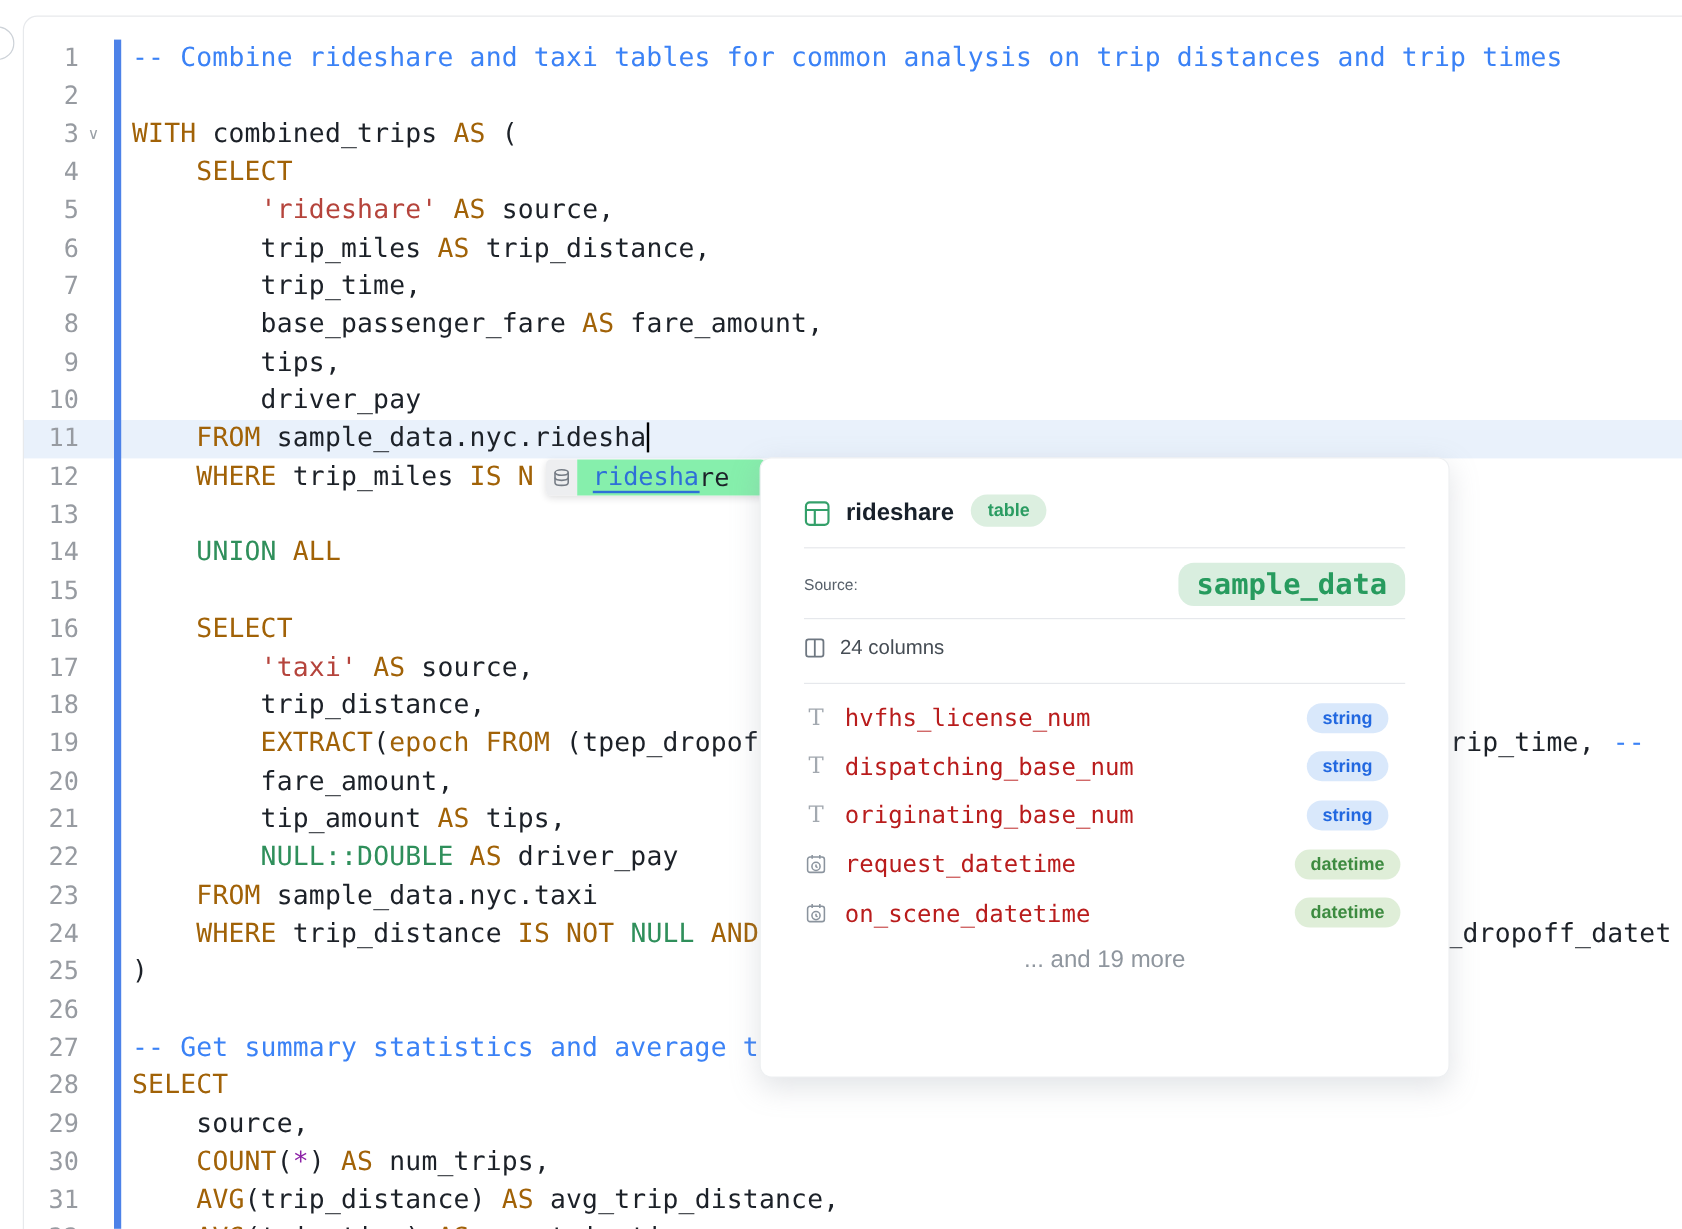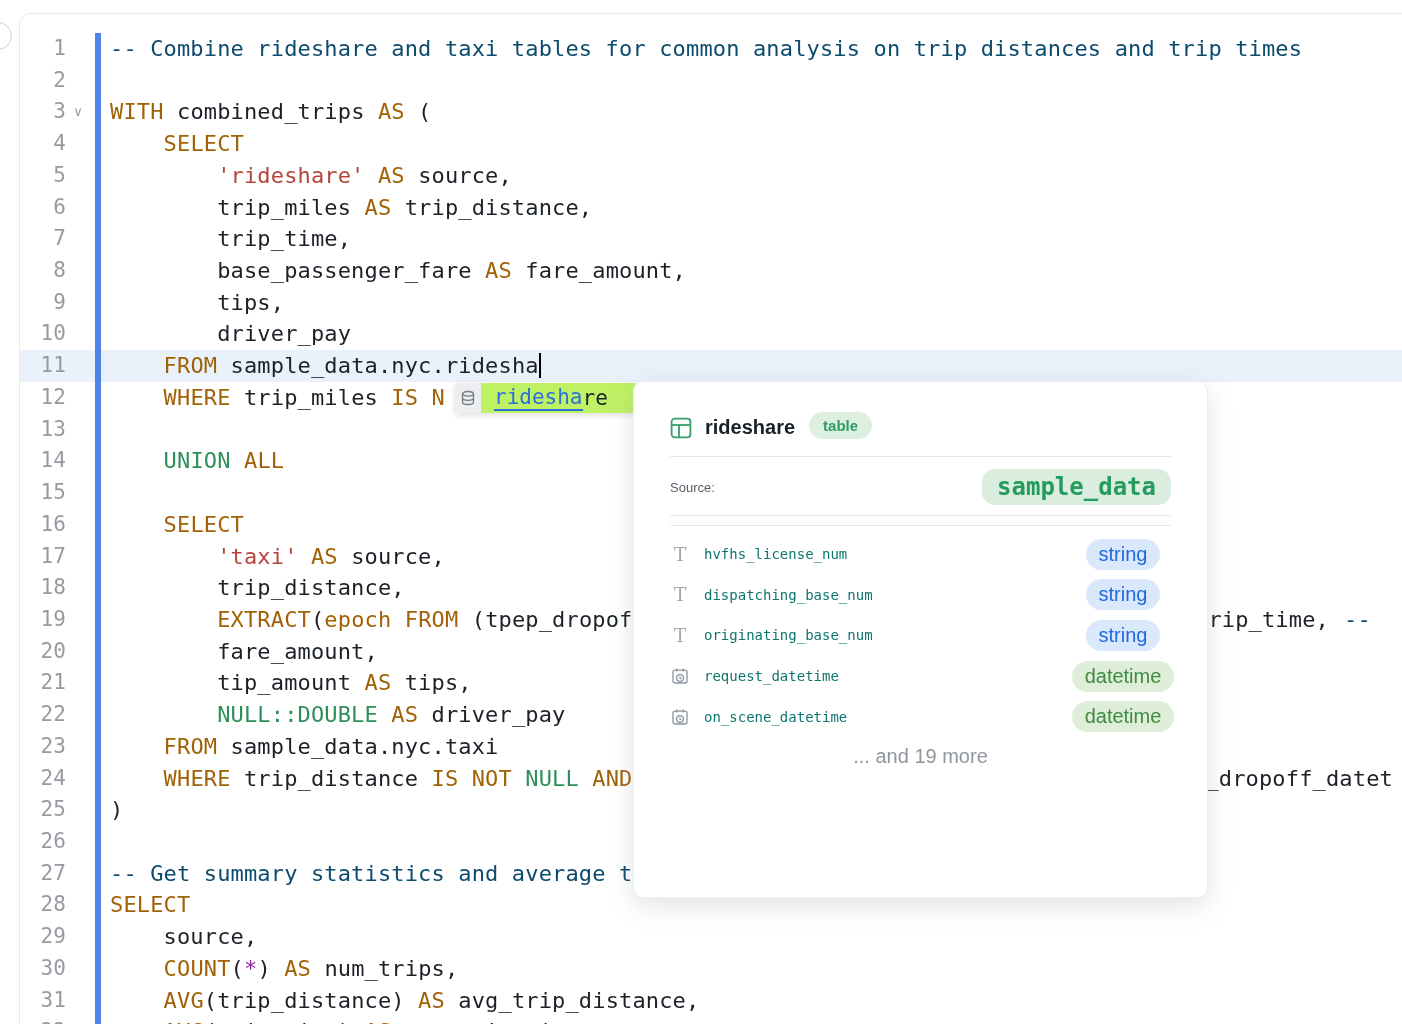--- a/index.html
+++ b/index.html
@@ -15,40 +15,40 @@
   .row { display:flex; height:31.73px; line-height:31.73px; white-space:pre;
          font-family:"DejaVu Sans Mono", monospace; font-size:22px; letter-spacing:0.15px; }
   .row.active { background:#e9f1fb; }
   .ln { width:46px; text-align:right; color:#979ba1; font-size:21px; flex:none; }
   .foldcol { width:24px; flex:none; text-align:center; color:#9aa0a6;
              font-size:13px; font-family:"Liberation Sans",sans-serif; }
   .code { flex:1; position:relative; padding-left:20px; color:#1c2128; }
   .tok-kw  { color:#a16207; font-weight:normal; }
   .tok-grn { color:#2f8f5b; }
   .tok-str { color:#b5443c; }
-  .tok-com { color:#0c4a6e; }
+  .tok-com { color:#3b82f6; }
   .tok-star{ color:#8d22a7; }
   .tok-abs { position:absolute; top:0; }
   .cursor  { display:inline-block; width:2px; height:25px; background:#000;
              vertical-align:-5px; }
 
   
   .accent-bar { position:absolute; left:95px; top:33px; width:6px; height:991px;
                 background:#4d82e8; z-index:5; }
 
   
   .handle-circle { position:absolute; left:-16px; top:22px; width:28px; height:28px;
                    border:1.5px solid #cdd2d8; border-radius:50%; background:#fff; }
 
   
   .autocomplete { position:absolute; left:455px; top:383px; height:30px; display:flex;
                   z-index:20; box-shadow:0 2px 6px rgba(31,35,40,.15); border-radius:4px; }
   .ac-iconbox { width:26px; background:#edeef0; border-radius:4px 0 0 4px;
                 display:flex; align-items:center; justify-content:center; }
-  .ac-item { width:157px; background:#bef264; border-radius:0 4px 4px 0;
+  .ac-item { width:157px; background:#86efac; border-radius:0 4px 4px 0;
              display:flex; align-items:center; padding-left:13px;
              font-family:"DejaVu Sans Mono", monospace; font-size:21px; color:#1c2128; }
   .ac-match { color:#2e6fd8; border-bottom:2px solid #2e6fd8; }
 
   
   .popover { position:absolute; left:633px; top:381px; width:575px; height:517px;
              background:#fff; border:1px solid #eef0f2; border-radius:10px; z-index:30;
              box-shadow:0 8px 24px rgba(140,149,159,.25); padding:0 36px; color:#1b1f24; }
   .pop-header { display:flex; align-items:flex-end; margin-top:26px; height:31px; }
   .pop-title { font-size:20px; font-weight:bold; margin-left:13px; color:#18202a; }
@@ -63,23 +63,23 @@
   .pill-source { background:#d9eedf; color:#279b5e; font-weight:bold;
                  padding:4px 15px; border-radius:13px; }
   .pill-engine { background:#e9eaec; color:#22262b; padding:4px 12px; border-radius:8px; }
   .count-row { height:44px; display:flex; align-items:center; padding-top:4px; }
   .count-label { font-size:17px; color:#454c54; margin-left:12px; }
   .col-rows { padding-top:8px; }
   .col-row { height:40.6px; display:flex; align-items:center; }
   .col-iconbox { width:20px; flex:none; display:flex; align-items:center; justify-content:center; }
   .t-icon { font-family:"DejaVu Serif", serif; font-size:19px; color:#a3a9b0; line-height:1; }
   .col-name { margin-left:14px; font-family:"DejaVu Sans Mono", monospace;
-              font-size:14px; color:#0f766e; }
+              font-size:20px; color:#b91c1c; }
   .pill-col-wrap { margin-left:auto; width:96px; display:flex; justify-content:center; }
-  .pill { border-radius:999px; font-size:20px; font-weight:normal; padding:4px 13px; }
+  .pill { border-radius:999px; font-size:15px; font-weight:bold; padding:4px 13px; }
   .pill-string   { background:#d9e8fb; color:#2268e0; }
   .pill-datetime { background:#dfeed8; color:#3d8b40; }
   .more-row { text-align:center; margin-top:8px; font-size:20px; color:#8f969e; }
   svg { display:block; }
 </style>
 </head>
 <body>
 
 <div class="handle-circle"></div>
 
@@ -151,20 +151,29 @@
   <div class="divider d1"></div>
 
   <div class="info-rows">
     <div class="info-row">
       <span class="info-label">Source:</span>
       <span class="info-value pill-source">sample_data</span>
     </div>
   </div>
   <div class="divider d2"></div>
 
+  <div class="count-row">
+    <span>
+      <svg width="18" height="18" viewBox="0 0 18 18" fill="none" stroke="#6e7781" stroke-width="1.5">
+        <rect x="1.8" y="1.8" width="14.4" height="14.4" rx="2"></rect>
+        <path d="M9 1.8v14.4"></path>
+      </svg>
+    </span>
+    <span class="count-label">24 columns</span>
+  </div>
   <div class="divider d3"></div>
 
   <div class="col-rows">
     <div class="col-row">
       <span class="col-iconbox t-icon">T</span>
       <span class="col-name">hvfhs_license_num</span>
       <span class="pill-col-wrap">
           <span class="pill pill-string">string</span>
         </span>
     </div>

